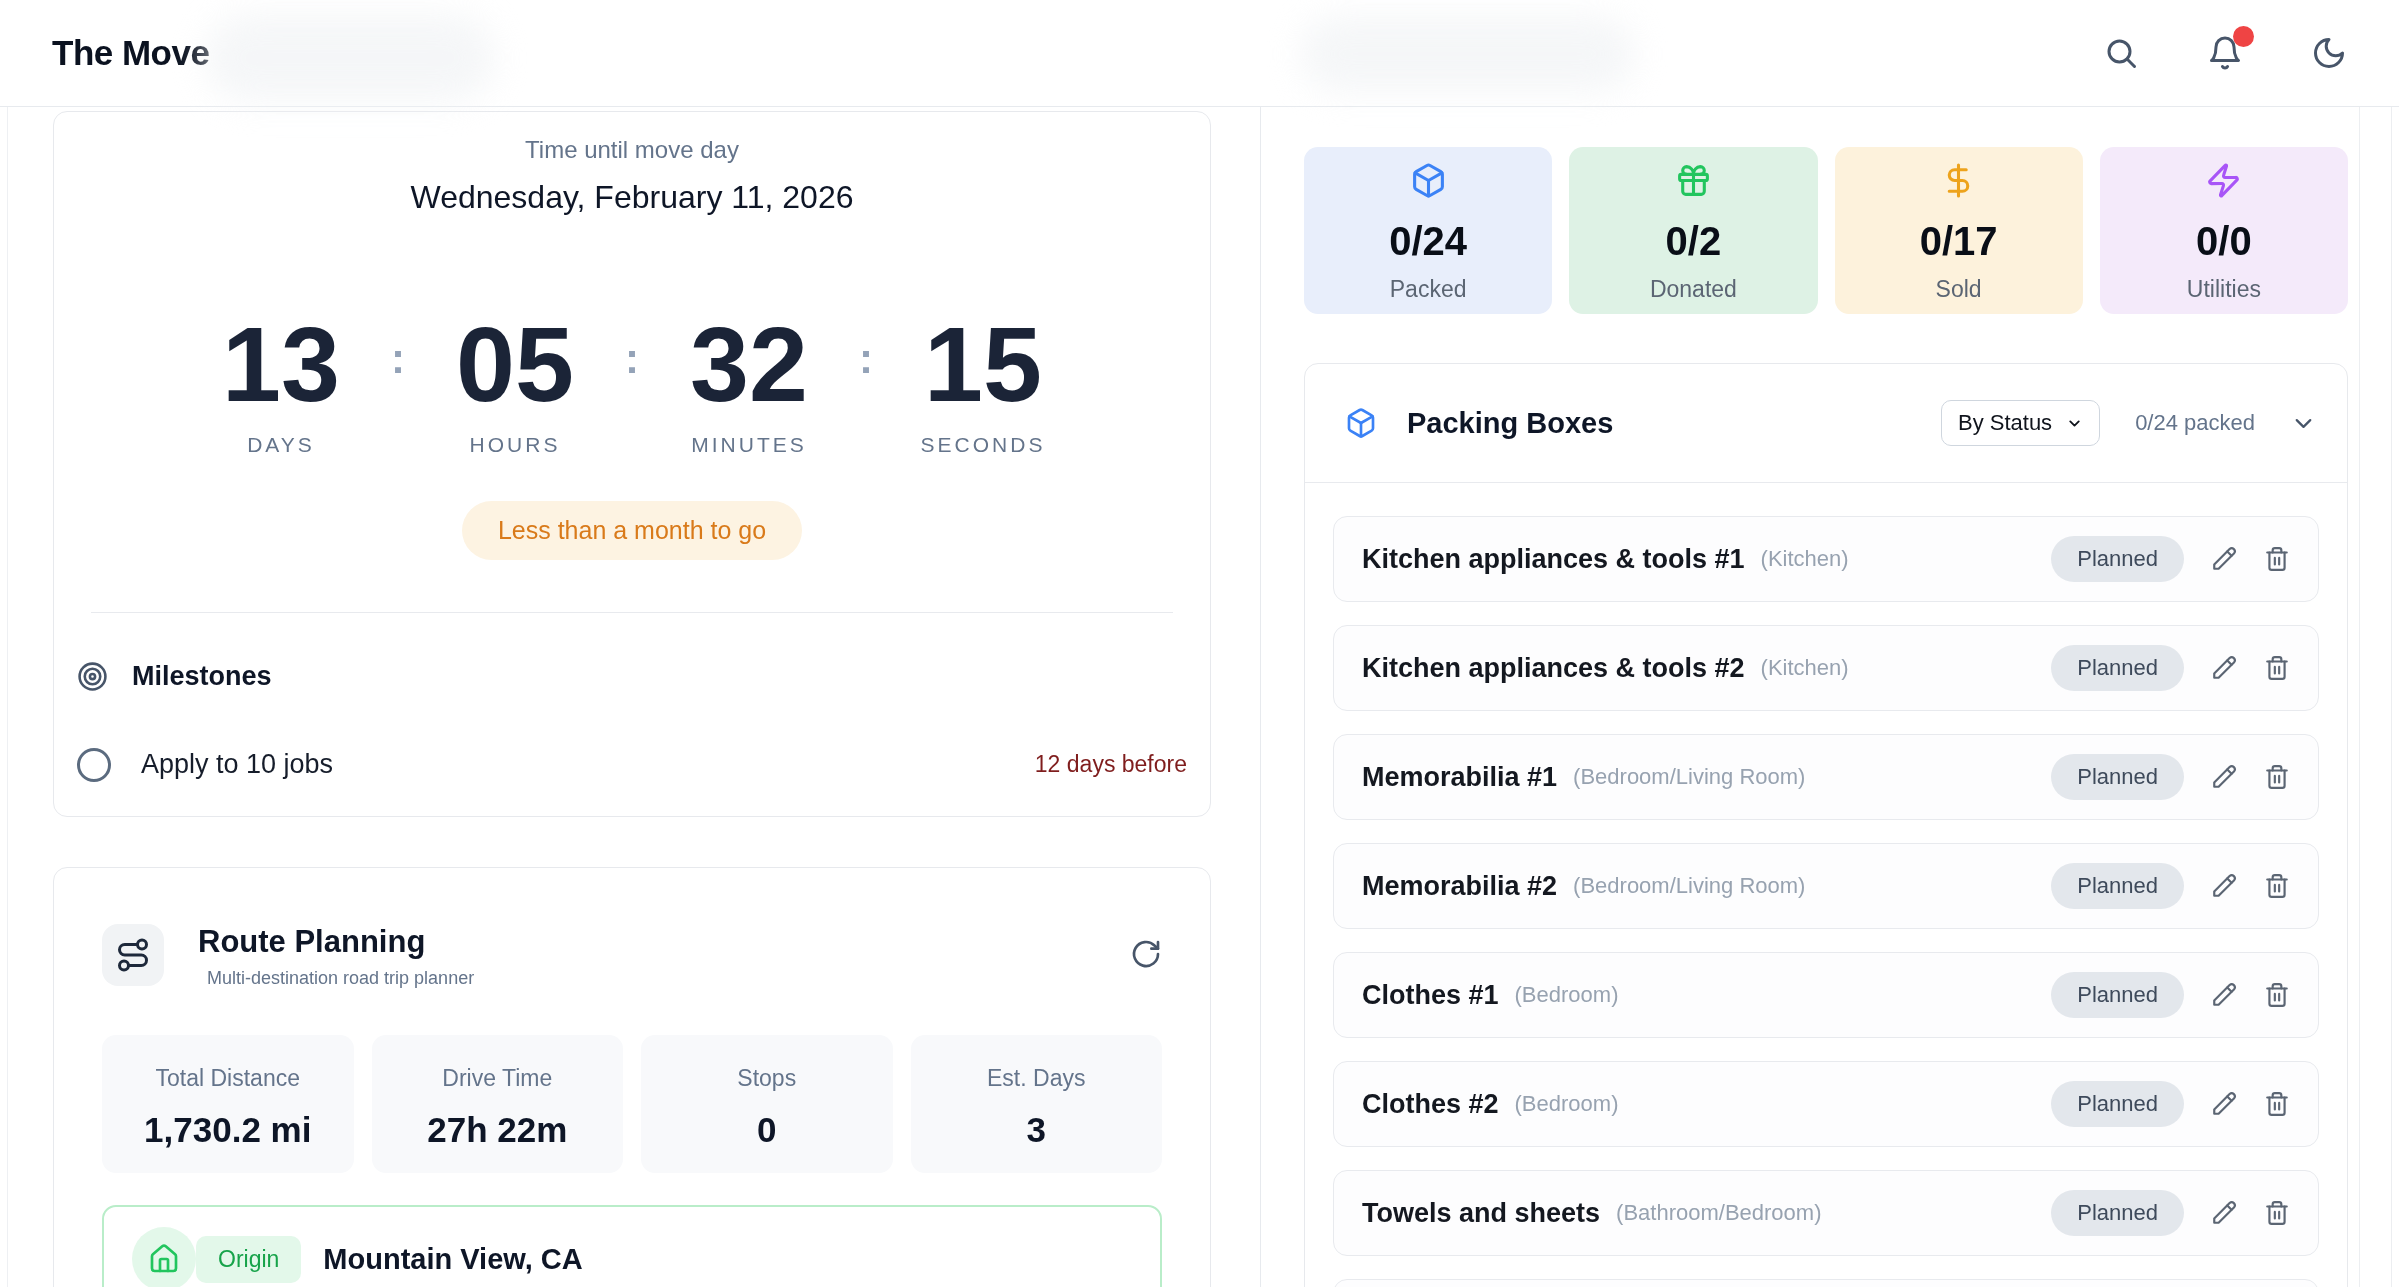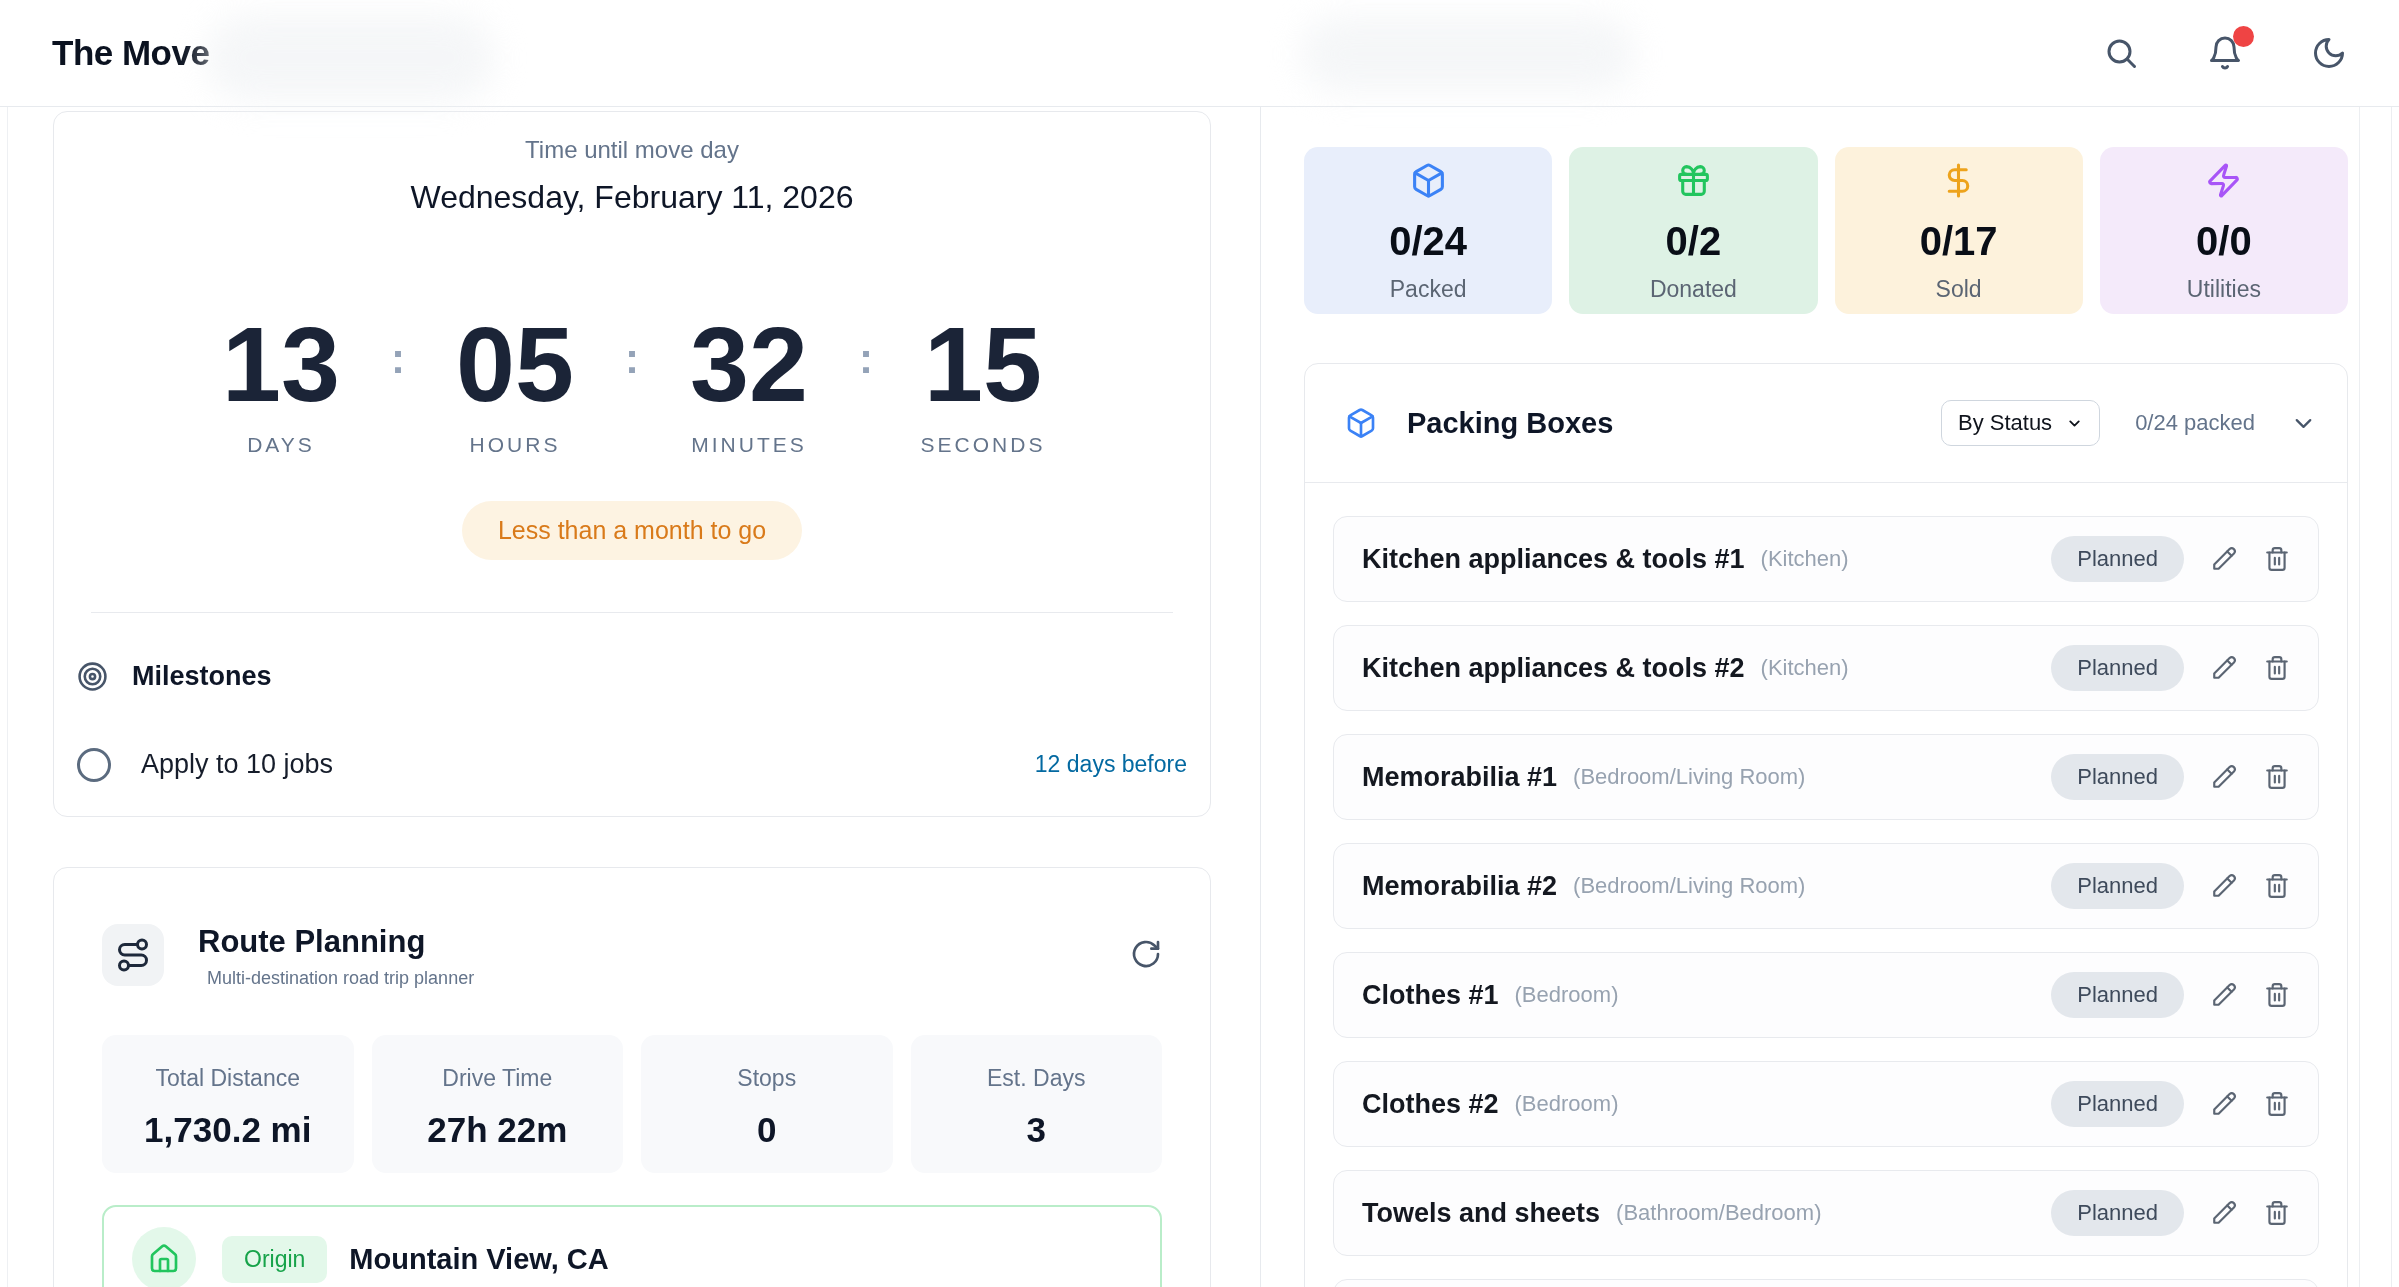--- a/index.html
+++ b/index.html
@@ -46,21 +46,21 @@
   .cd-badge { display:block; width:fit-content; margin:44px auto 0; background:#fdf3e2;
     color:#d97a1a; font-size:25px; padding:15px 36px; border-radius:999px; }
   .cd-divider { margin:52px 14px 0; border-top:1px solid #e8eaee; }
   .ms-header { margin-top:48px; display:flex; align-items:center; gap:24px; }
   .ms-header svg { width:31px; height:31px; color:#475569; }
   .ms-title { font-size:27px; font-weight:600; color:#0e1627; }
   .ms-row { margin-top:56px; display:flex; align-items:center; }
   .ms-check { width:34px; height:34px; border:3px solid #5b6b7f; border-radius:50%;
     flex:none; cursor:pointer; }
   .ms-label { margin-left:30px; font-size:27px; color:#161d2b; }
-  .ms-when { margin-left:auto; font-size:23px; color:#0369a1; }
+  .ms-when { margin-left:auto; font-size:23px; color:#7f1d1d; }
 
   
   .route-card { margin-top:50px; height:560px; padding:56px 48px 0; overflow:hidden; }
   .route-head { display:flex; align-items:flex-start; }
   .route-iconbox { width:62px; height:62px; border-radius:16px; background:#f1f3f5;
     display:flex; align-items:center; justify-content:center; color:#1e293b; flex:none; }
   .route-iconbox svg { width:36px; height:36px; }
   .route-titles { margin-left:34px; }
   .route-title { font-size:31px; font-weight:700; color:#0e1627; }
   .route-sub { margin-top:8px; font-size:18px; color:#64748b;margin-left:9px; }
@@ -69,21 +69,21 @@
   .route-stats { margin-top:46px; display:grid; grid-template-columns:repeat(4,1fr); gap:18px; }
   .rstat { background:#f8f9fb; border-radius:14px; height:138px; text-align:center; padding-top:30px; }
   .rstat-label { font-size:23px; color:#64748b; }
   .rstat-value { margin-top:18px; font-size:35px; font-weight:700; color:#0e1627; }
   .origin-card { margin-top:32px; border:2px solid #b9edc9; border-radius:14px;
     padding:20px 28px 26px; }
   .origin-row { display:flex; align-items:center; }
   .origin-circle { width:64px; height:64px; border-radius:50%; background:#e3f8ea;
     display:flex; align-items:center; justify-content:center; color:#22c55e; flex:none; }
   .origin-circle svg { width:32px; height:32px; }
-  .origin-pill { margin-left:26px; background:#e3f8ea; color:#17a34a; font-size:23px;
+  .origin-pill { background:#e3f8ea; color:#17a34a; font-size:23px;
     padding:10px 22px; border-radius:10px; }
   .origin-loc { margin-left:22px; font-size:29px; font-weight:600; color:#0e1627; }
 
   
   .summary-row { display:grid; grid-template-columns:repeat(4,1fr); gap:17px; margin-bottom:49px; }
   .scard { border-radius:14px; height:167px; display:flex; flex-direction:column;
     align-items:center; justify-content:center; padding-top:4px; }
   .scard svg { width:37px; height:37px; }
   .s-value { margin-top:20px; font-size:40px; font-weight:700; color:#090e17; }
   .s-label { margin-top:12px; font-size:23px; color:#5b6573; }

